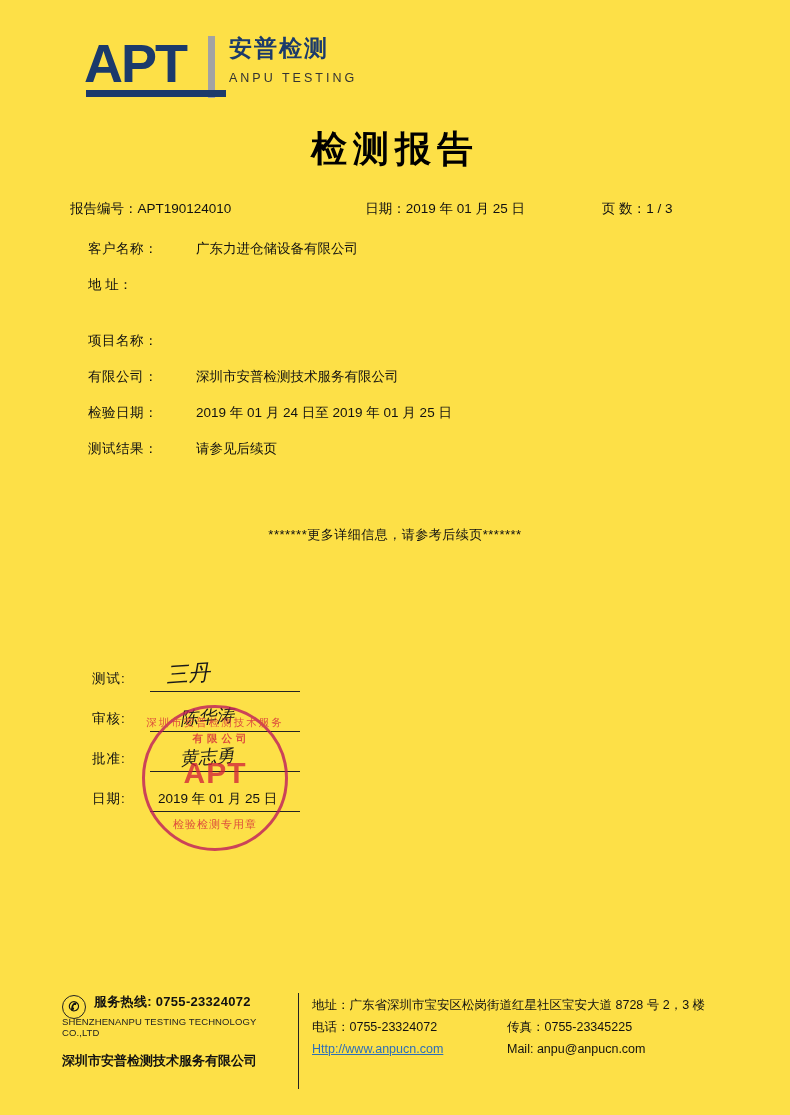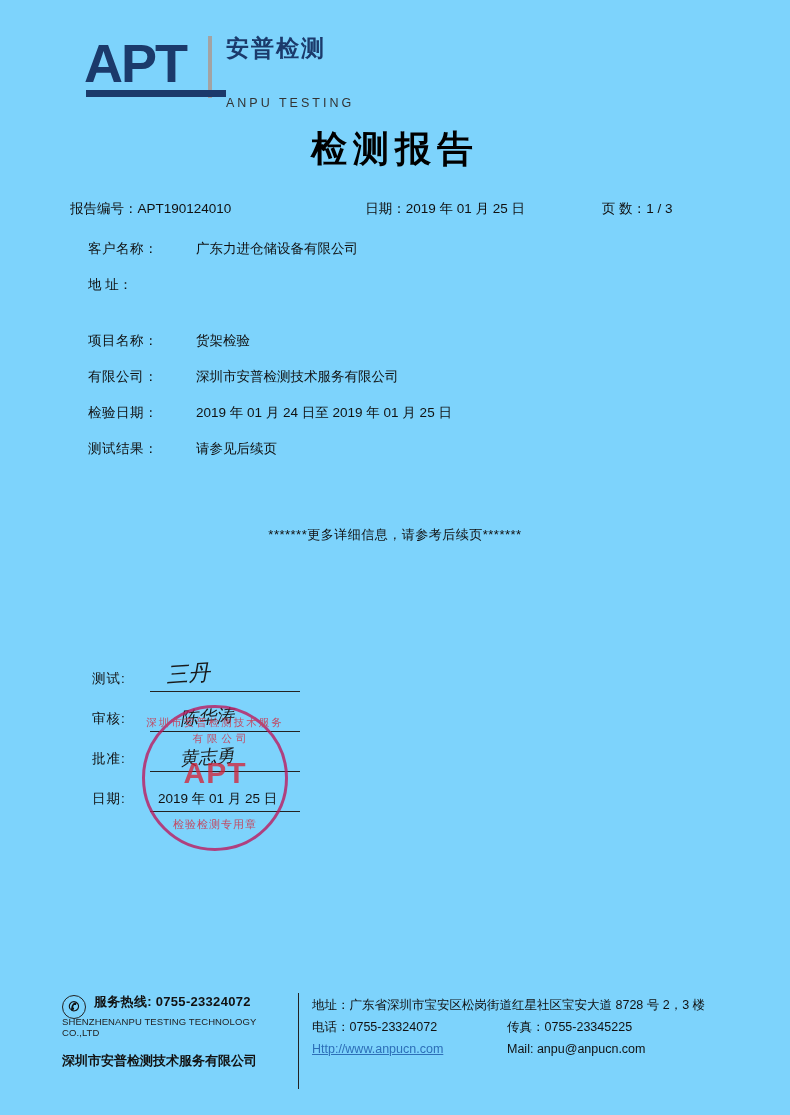--- a/index.html
+++ b/index.html
@@ -4,21 +4,21 @@
 <style>
   html, body {
     margin: 0;
     padding: 0;
     background: #d8d8d8;
   }
   .page {
     position: relative;
     width: 790px;
     height: 1115px;
-    background: #7dd3fc;
+    background: #fde047;
     margin: 0 auto;
     overflow: hidden;
     font-family: "Liberation Sans", sans-serif;
     color: #111;
   }
 
   
   .header {
     position: absolute;
     left: 84px;
@@ -40,26 +40,25 @@
     position: absolute;
     left: 2px;
     bottom: -7px;
     width: 140px;
     height: 7px;
     background: #1b3a6b;
   }
   .logo-right {
     margin-left: 16px;
     padding-left: 14px;
-    border-left: 4px solid #a3a3a3;
+    border-left: 7px solid #a3a3a3;
     display: flex;
     flex-direction: column;
     justify-content: flex-start;
     height: 62px;
-    gap: 25px;
   }
   .logo-cn {
     font-size: 23px;
     font-weight: bold;
     color: #1b3a6b;
     letter-spacing: 2px;
     line-height: 1.1;
   }
   .logo-en {
     margin-top: 10px;
@@ -224,20 +223,21 @@
     color: #d4253a;
     letter-spacing: 2px;
   }
   .stamp .arc2 {
     position: absolute;
     left: 13px; right: 0; top: 24px;
     text-align: center;
     font-size: 10.5px;
     color: #d4253a;
     letter-spacing: 4px;
+    font-weight: bold;
   }
 
   
   .footer {
     position: absolute;
     left: 0;
     bottom: 26px;
     width: 790px;
     height: 96px;
   }
@@ -339,21 +339,20 @@
       <div class="val">广东力进仓储设备有限公司</div>
     </div>
     <div class="field">
       <div class="lab spread">地      址：</div>
     </div>
   </div>
 
   <div class="fields-2">
     <div class="field">
       <div class="lab">项目名称：</div>
-      <div class="val">货架检验</div>
     </div>
     <div class="field">
       <div class="lab">有限公司：</div>
       <div class="val">深圳市安普检测技术服务有限公司</div>
     </div>
     <div class="field">
       <div class="lab">检验日期：</div>
       <div class="val">2019 年 01 月 24 日至 2019 年 01 月 25 日</div>
     </div>
     <div class="field">

